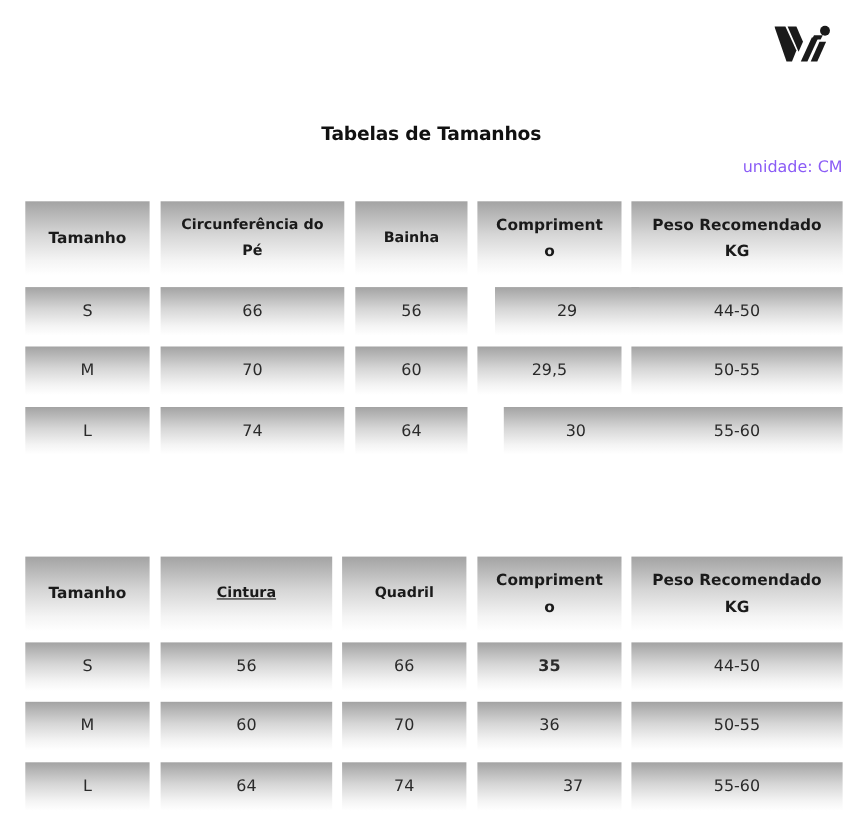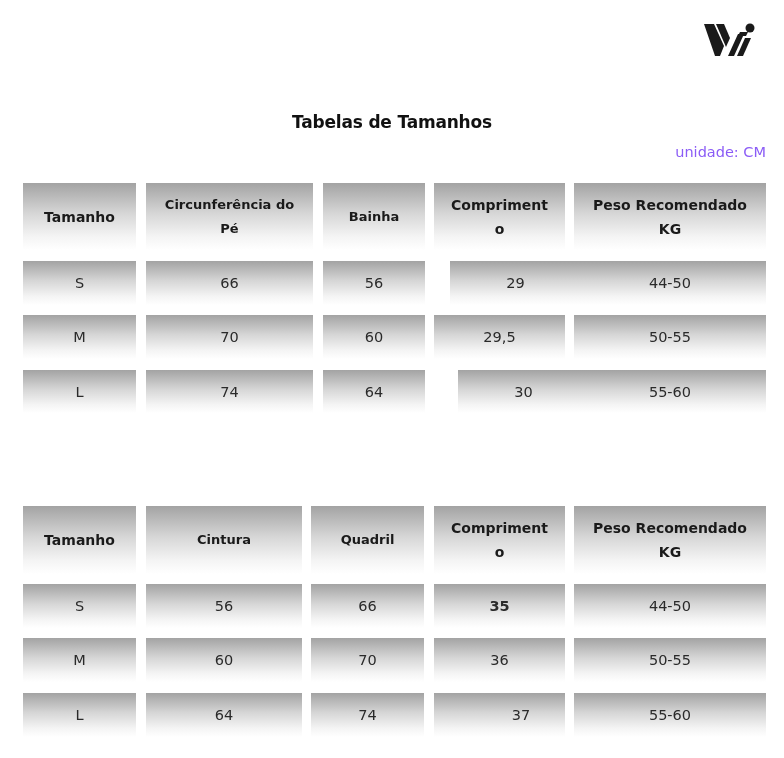--- a/index.html
+++ b/index.html
@@ -112,21 +112,21 @@
     <div class="cell" style="left:323px;top:370px;width:102px;height:43px;">64</div>
     <div class="cell" style="left:434px;top:370px;width:131px;height:43px;margin-left:24px;">30</div>
     <div class="cell" style="left:574px;top:370px;width:192px;height:43px;">55-60</div>
   </div>
 </div>
 
 <div>
 
   <div>
     <div class="cell head" style="left:23px;top:506px;width:113px;height:68px;">Tamanho</div>
-    <div class="cell head small" style="left:146px;top:506px;width:156px;height:68px;">Cintura</div>
+    <div class="cell head small" style="left:146px;top:506px;width:156px;height:68px;text-decoration:underline;">Cintura</div>
     <div class="cell head small" style="left:311px;top:506px;width:113px;height:68px;">Quadril</div>
     <div class="cell head" style="left:434px;top:506px;width:131px;height:68px;padding:0 12px;">Compriment o</div>
     <div class="cell head" style="left:574px;top:506px;width:192px;height:68px;padding:0 16px;">Peso Recomendado KG</div>
   </div>
 
   <div>
     <div class="cell" style="left:23px;top:584px;width:113px;height:44px;">S</div>
     <div class="cell" style="left:146px;top:584px;width:156px;height:44px;">56</div>
     <div class="cell" style="left:311px;top:584px;width:113px;height:44px;">66</div>
     <div class="cell" style="left:434px;top:584px;width:131px;height:44px;font-weight:bold;">35</div>

